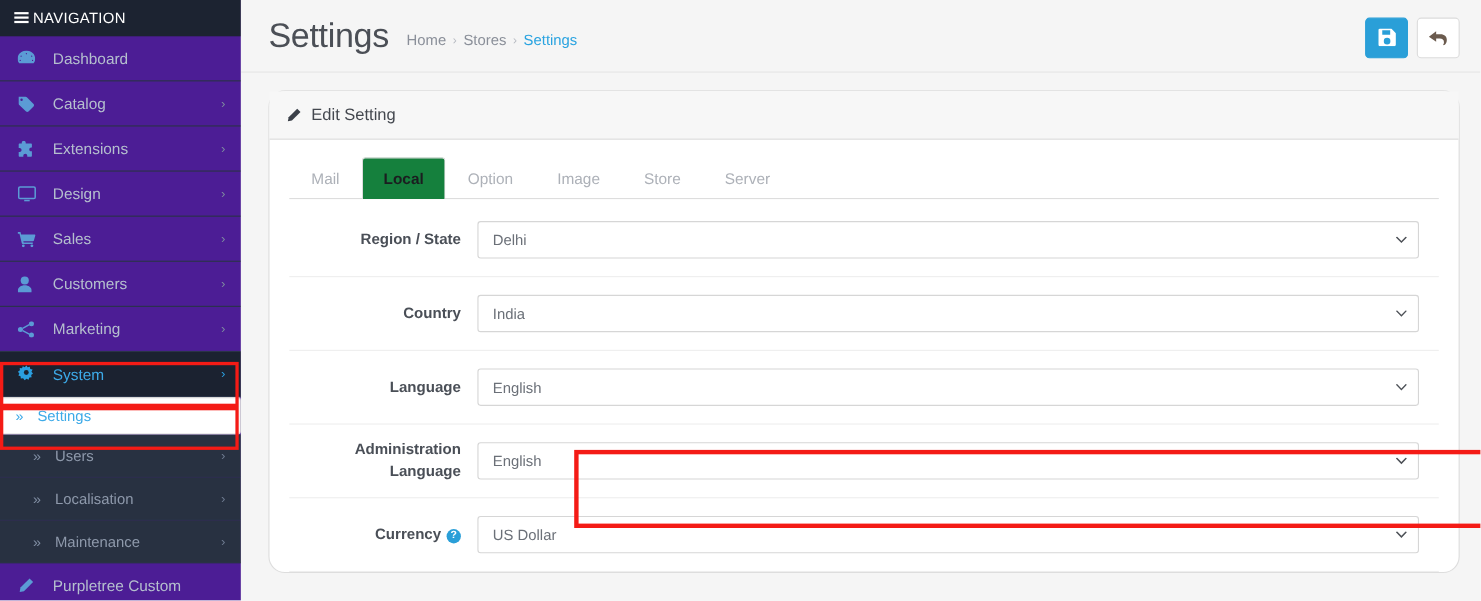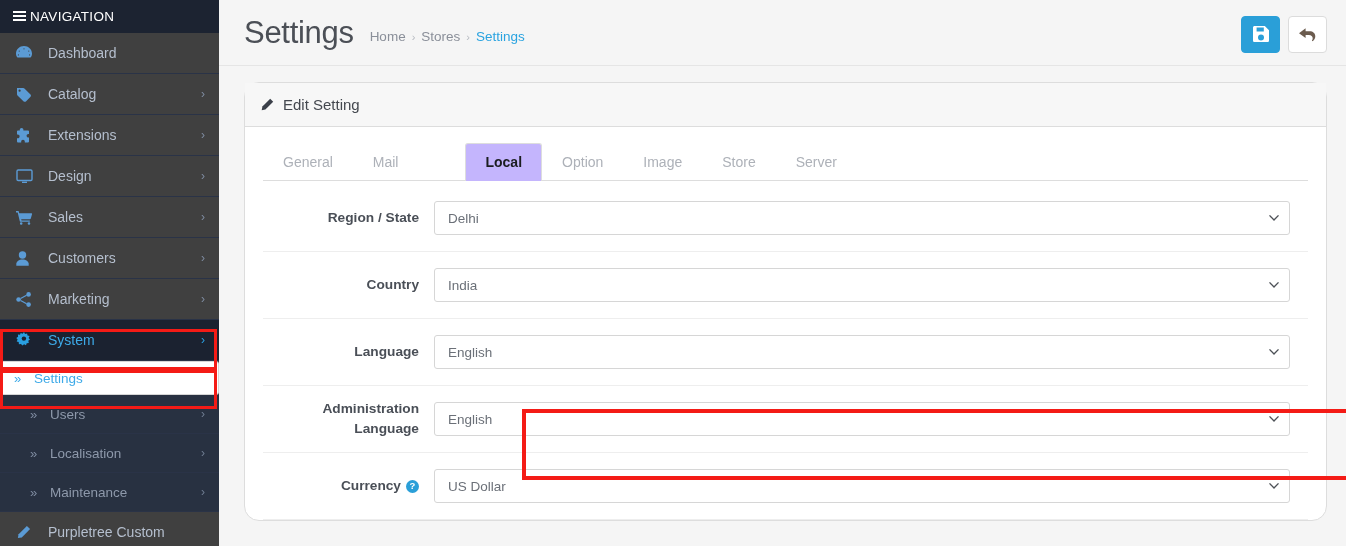--- a/index.html
+++ b/index.html
@@ -7,21 +7,21 @@
     width: 1346px; height: 546px;
     overflow: hidden;
     font-family: "Liberation Sans", sans-serif;
     background: #f5f5f5;
   }
   .app { position: relative; width: 1346px; height: 546px; display: flex; }
 
   
   .sidebar {
     width: 219px; min-width: 219px; height: 546px;
-    background: #404040;
+    background: #4c1d95;
     overflow: hidden;
     position: relative;
   }
   .nav-header {
     height: 33px; background: #1c2331;
     display: flex; align-items: center;
     padding-left: 13px;
     color: #ffffff; font-size: 13.5px; letter-spacing: .3px;
   }
   .nav-header .burger {
@@ -114,22 +114,22 @@
   
   .tabs { display: flex; border-bottom: 1px solid #dddddd; padding-left: 0px; }
   .tab {
     padding: 9px 19px 10px 19px;
     font-size: 14px; color: #adb1b8;
     border: 1px solid transparent; border-bottom: none;
     margin-bottom: -1px; border-radius: 3px 3px 0 0;
     cursor: pointer; line-height: 1.3;
   }
   .tab.active {
-    color: #1b1d20; font-weight: bold; background: #c4b5fd;
-    border-color: #dddddd; border-bottom-color: #ffffff; margin-left: 47px;
+    color: #1b1d20; font-weight: bold; background: #15803d;
+    border-color: #dddddd; border-bottom-color: #ffffff;
   }
 
   
   .form { padding-top: 4px; }
   .frow {
     display: flex; align-items: center;
     min-height: 67px;
     border-bottom: 1px solid #eeeeee;
     padding: 0 0 0 0;
   }
@@ -346,21 +346,20 @@
             <svg class="icon-svg" width="14" height="14" viewBox="0 0 14 14">
                 <path fill="currentColor" d="M10.2.8l3 3-7.8 7.8-3.7.7.7-3.7L10.2.8z"></path>
               </svg>
           </span>
           <span>Edit Setting</span>
         </div>
 
         <div class="panel-body">
 
           <div class="tabs">
-            <div class="tab">General</div>
             <div class="tab">Mail</div>
             <div class="tab active">Local</div>
             <div class="tab">Option</div>
             <div class="tab">Image</div>
             <div class="tab">Store</div>
             <div class="tab">Server</div>
           </div>
 
           <div class="form">
 

